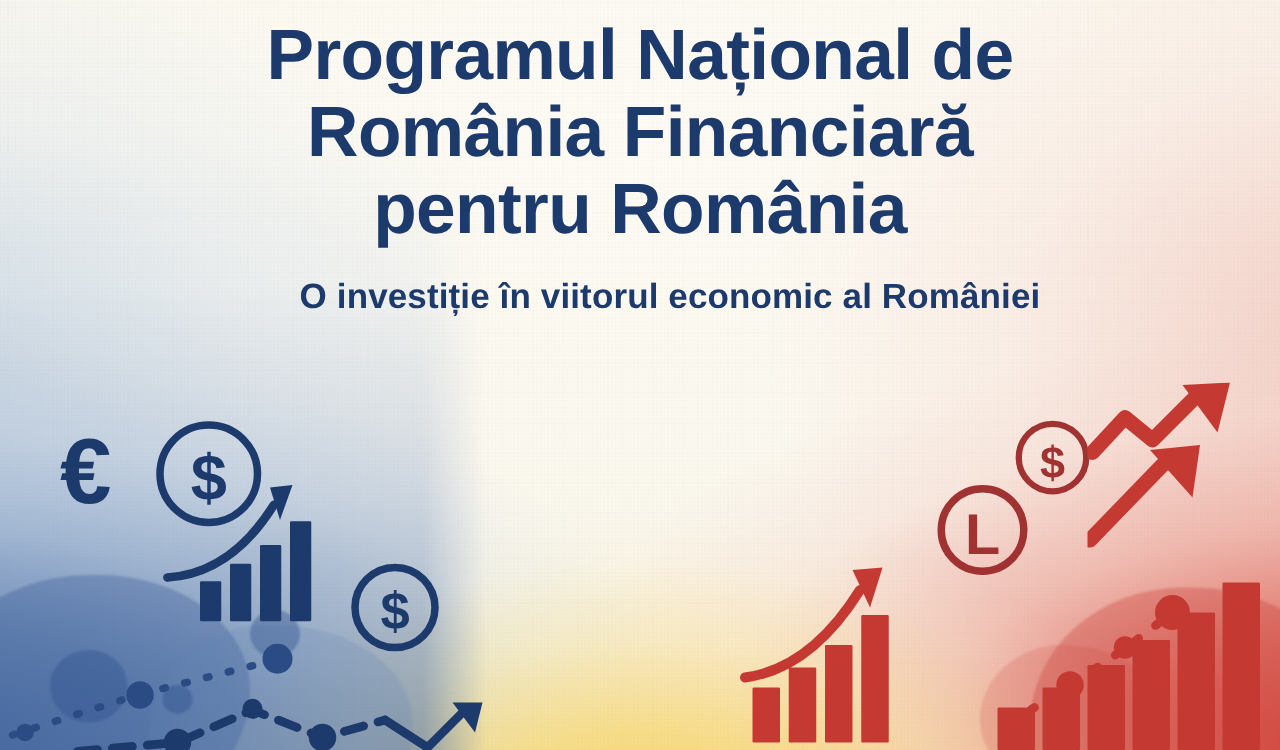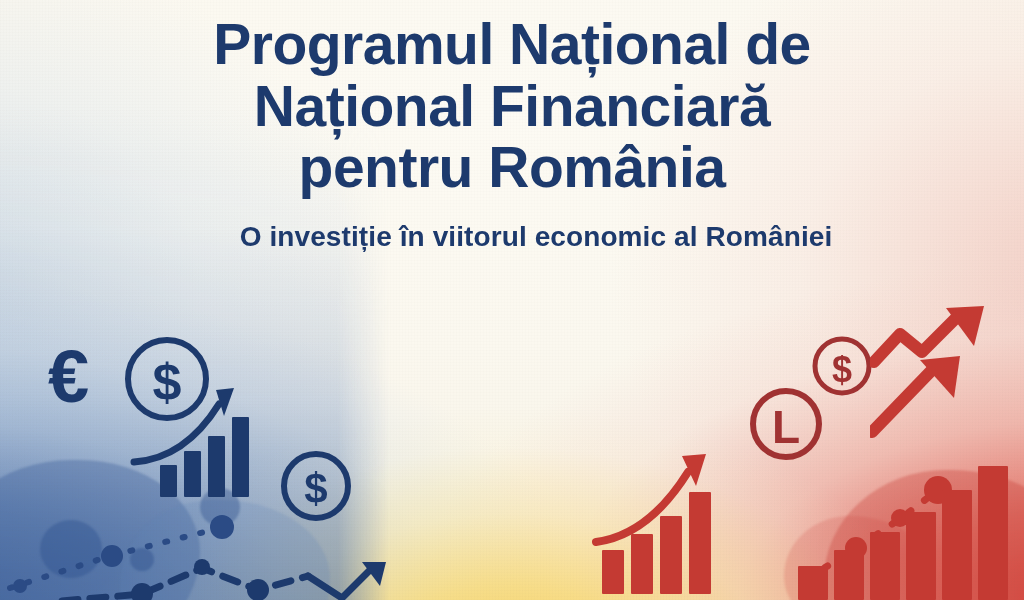--- a/index.html
+++ b/index.html
@@ -206,19 +206,19 @@
         <rect x="120" y="92" width="30" height="88" rx="1"></rect>
         <rect x="156" y="70" width="30" height="110" rx="1"></rect>
         <rect x="192" y="46" width="30" height="134" rx="1"></rect>
       </g>
     </svg>
   </div>
 
   <div id="text-block">
     <h1 id="headline">
       <span class="hl-line">Programul Național de</span>
-      <span class="hl-line">Național Financiară</span>
+      <span class="hl-line">România Financiară</span>
       <span class="hl-line">pentru România</span>
     </h1>
     <p id="subtitle">O investiție în viitorul economic al României</p>
   </div>
 
 </div>
 
 </body></html>

